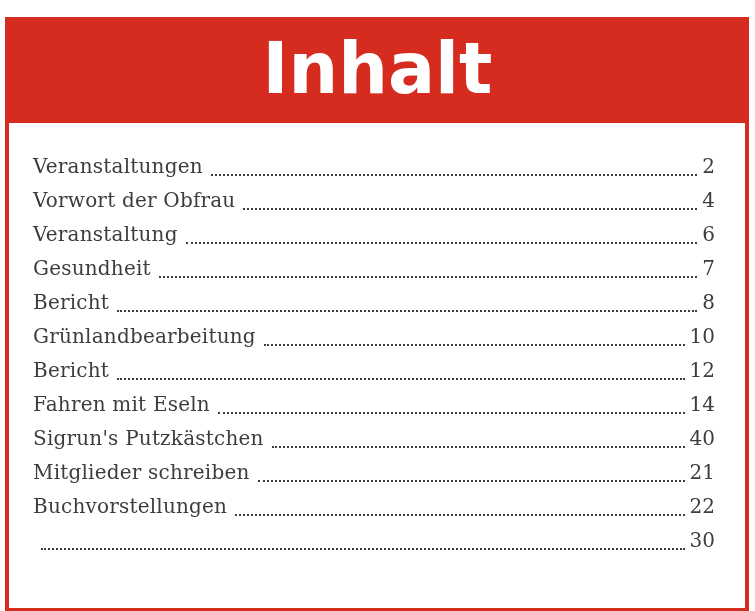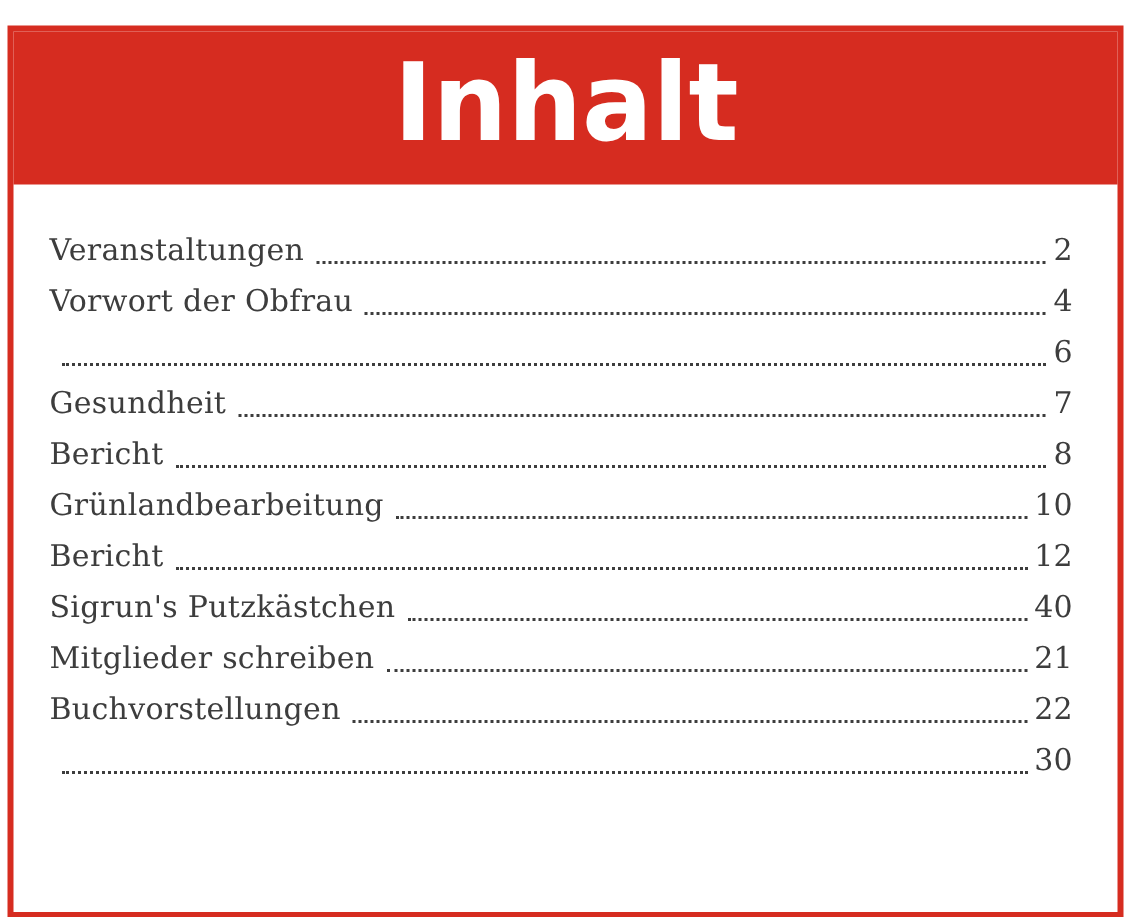--- a/index.html
+++ b/index.html
@@ -80,20 +80,21 @@
   </div>
 
   <div class="row">
     <span class="label">Vorwort der Obfrau</span>
     <span class="leader"></span>
     <span class="num">4</span>
   </div>
 
 
   <div class="row">
+    <span class="label">Veranstaltung</span>
     <span class="leader"></span>
     <span class="num">6</span>
   </div>
 
   <div class="row">
     <span class="label">Gesundheit</span>
     <span class="leader"></span>
     <span class="num">7</span>
   </div>
 
@@ -108,20 +109,25 @@
     <span class="leader"></span>
     <span class="num">10</span>
   </div>
 
   <div class="row">
     <span class="label">Bericht</span>
     <span class="leader"></span>
     <span class="num">12</span>
   </div>
 
+  <div class="row">
+    <span class="label">Fahren mit Eseln</span>
+    <span class="leader"></span>
+    <span class="num">14</span>
+  </div>
 
   <div class="row">
     <span class="label">Sigrun's Putzkästchen</span>
     <span class="leader"></span>
     <span class="num">40</span>
   </div>
 
   <div class="row">
     <span class="label">Mitglieder schreiben</span>
     <span class="leader"></span>

